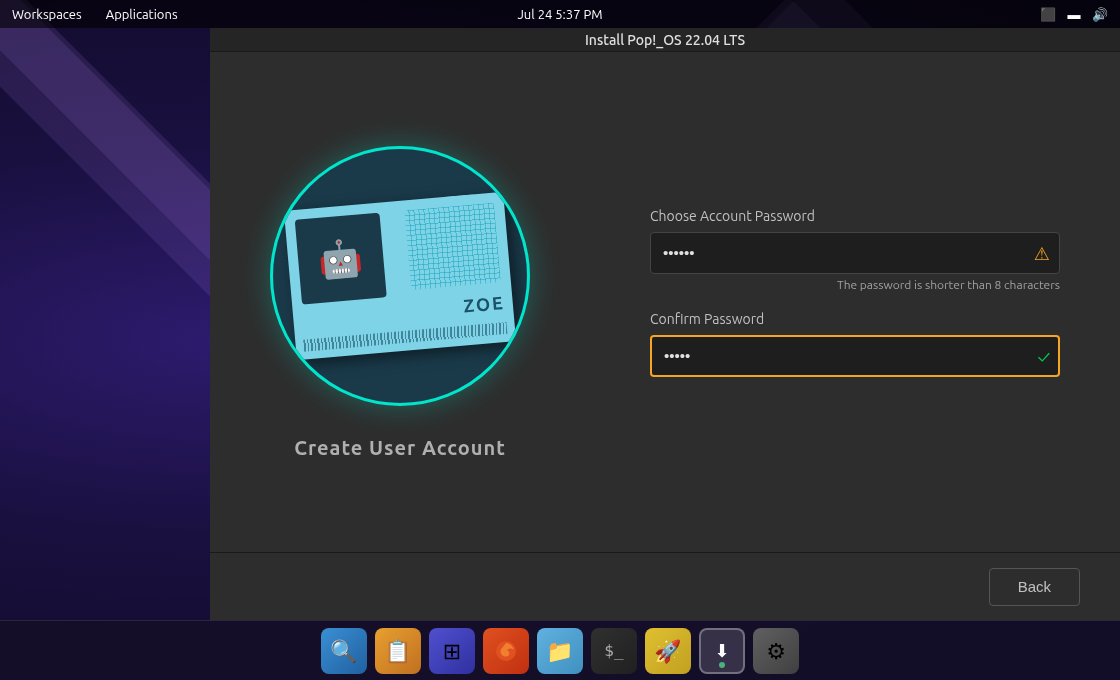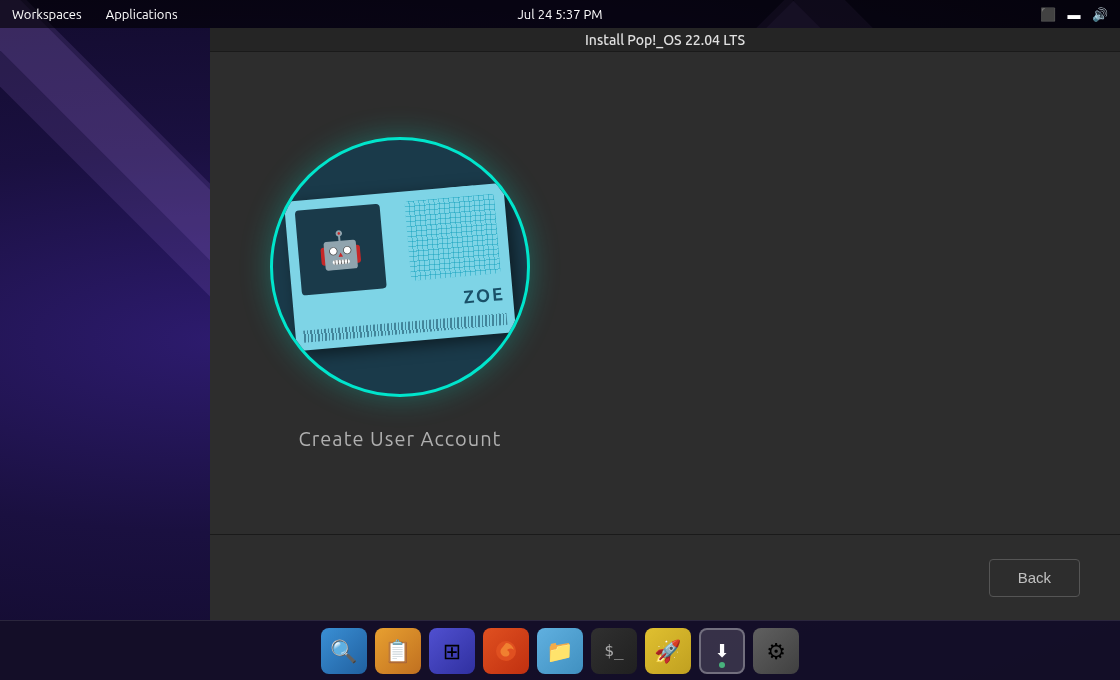--- a/index.html
+++ b/index.html
@@ -235,21 +235,21 @@
       width: 30px; height: 8px;
       background: #7ed4e6;
       border-bottom-left-radius: 4px;
       border-bottom-right-radius: 4px;
     }
 
     .create-account-label {
       margin-top: 30px;
       color: #b0b0b0;
       font-size: 20px;
-      font-weight: 400;
+      font-weight: 700;
       letter-spacing: 1px;
     }
 
     
     .installer-right {
       flex: 1;
       display: flex;
       flex-direction: column;
       justify-content: center;
       padding: 40px 60px;
@@ -294,21 +294,21 @@
     .icon-check { color: #00c853; }
     .form-hint {
       color: #a0a0a0;
       font-size: 12px;
       margin-top: 4px;
       text-align: right;
     }
 
     
     .installer-footer {
-      height: 86px;
+      height: 68px;
       background: #2d2d2d;
       display: flex;
       align-items: center;
       justify-content: flex-end;
       padding: 13px 40px;
       gap: 12px;
       border-top: 1px solid #1a1a1a;
       flex-shrink: 0;
     }
 
@@ -382,20 +382,39 @@
               <span class="robot-face">🤖</span>
             </div>
             <div class="id-card-dots"></div>
             <div class="id-card-name">ZOE</div>
             <div class="id-card-barcode"></div>
           </div>
         </div>
         <div class="create-account-label">Create User Account</div>
       </div>
 
+      <div class="installer-right">
+
+        <div class="form-group">
+          <label class="form-label">Choose Account Password</label>
+          <div class="form-input-wrapper">
+            <input class="form-input" type="password" value="••••••" style="">
+            <span class="form-input-icon icon-warning">⚠</span>
+          </div>
+          <div class="form-hint">The password is shorter than 8 characters</div>
+        </div>
+
+        <div class="form-group">
+          <label class="form-label">Confirm Password</label>
+          <div class="form-input-wrapper">
+            <input class="form-input focused" type="password" value="•••••" style="">
+            <span class="form-input-icon icon-check">✓</span>
+          </div>
+        </div>
+      </div>
     </div>
 
     <div class="installer-footer">
       <button class="btn btn-back">Back</button>
     </div>
   </div>
 
   <div class="taskbar">
     <div class="taskbar-icon ti-search" title="Search">🔍</div>
     <div class="taskbar-icon ti-files" title="Files">📋</div>

